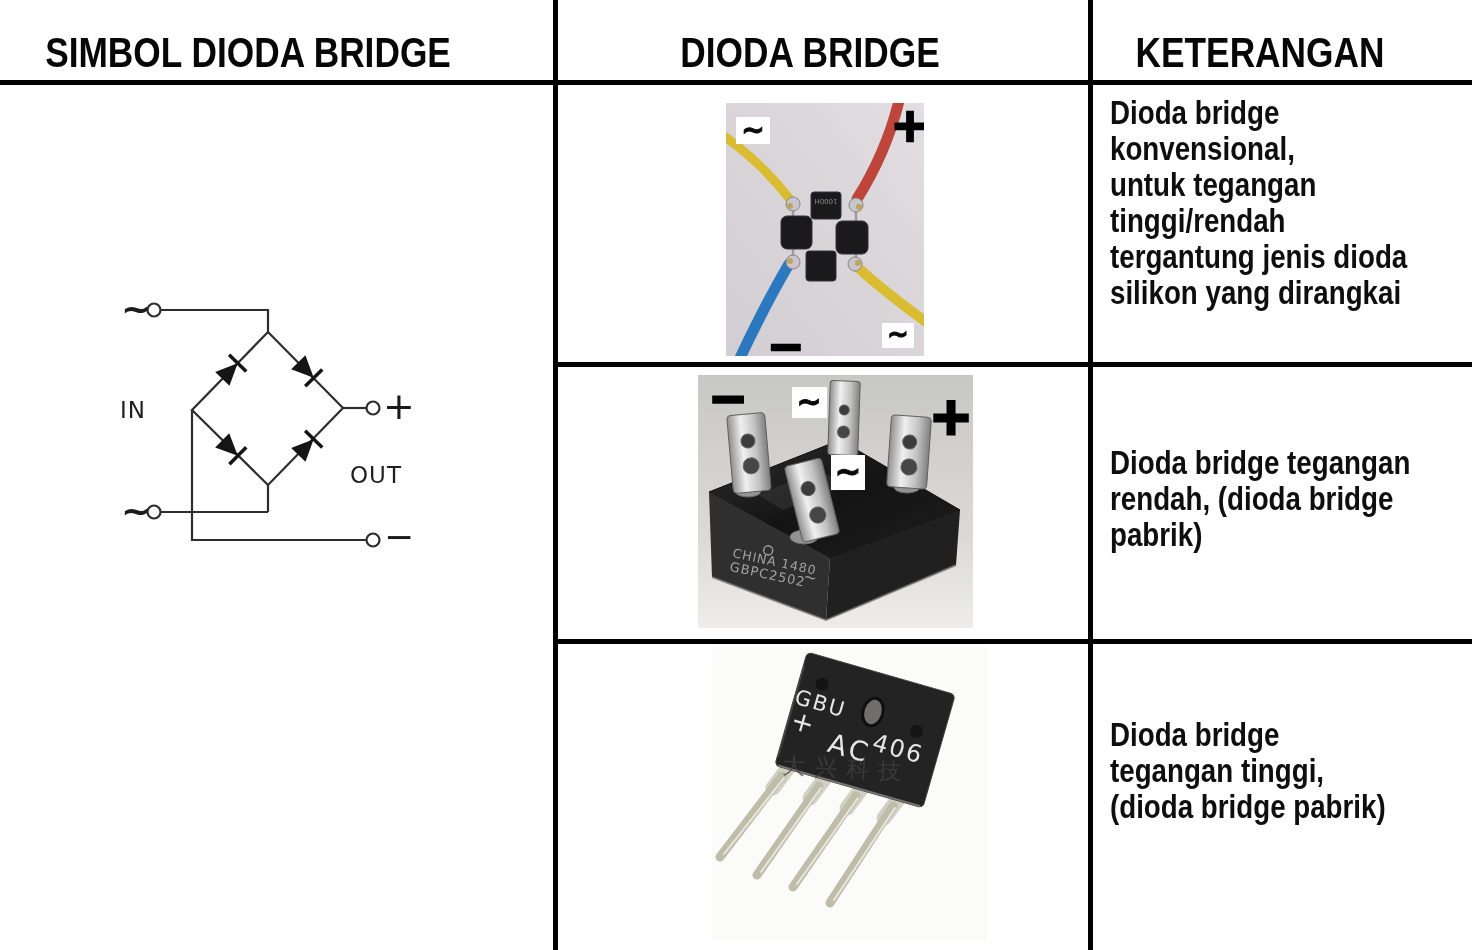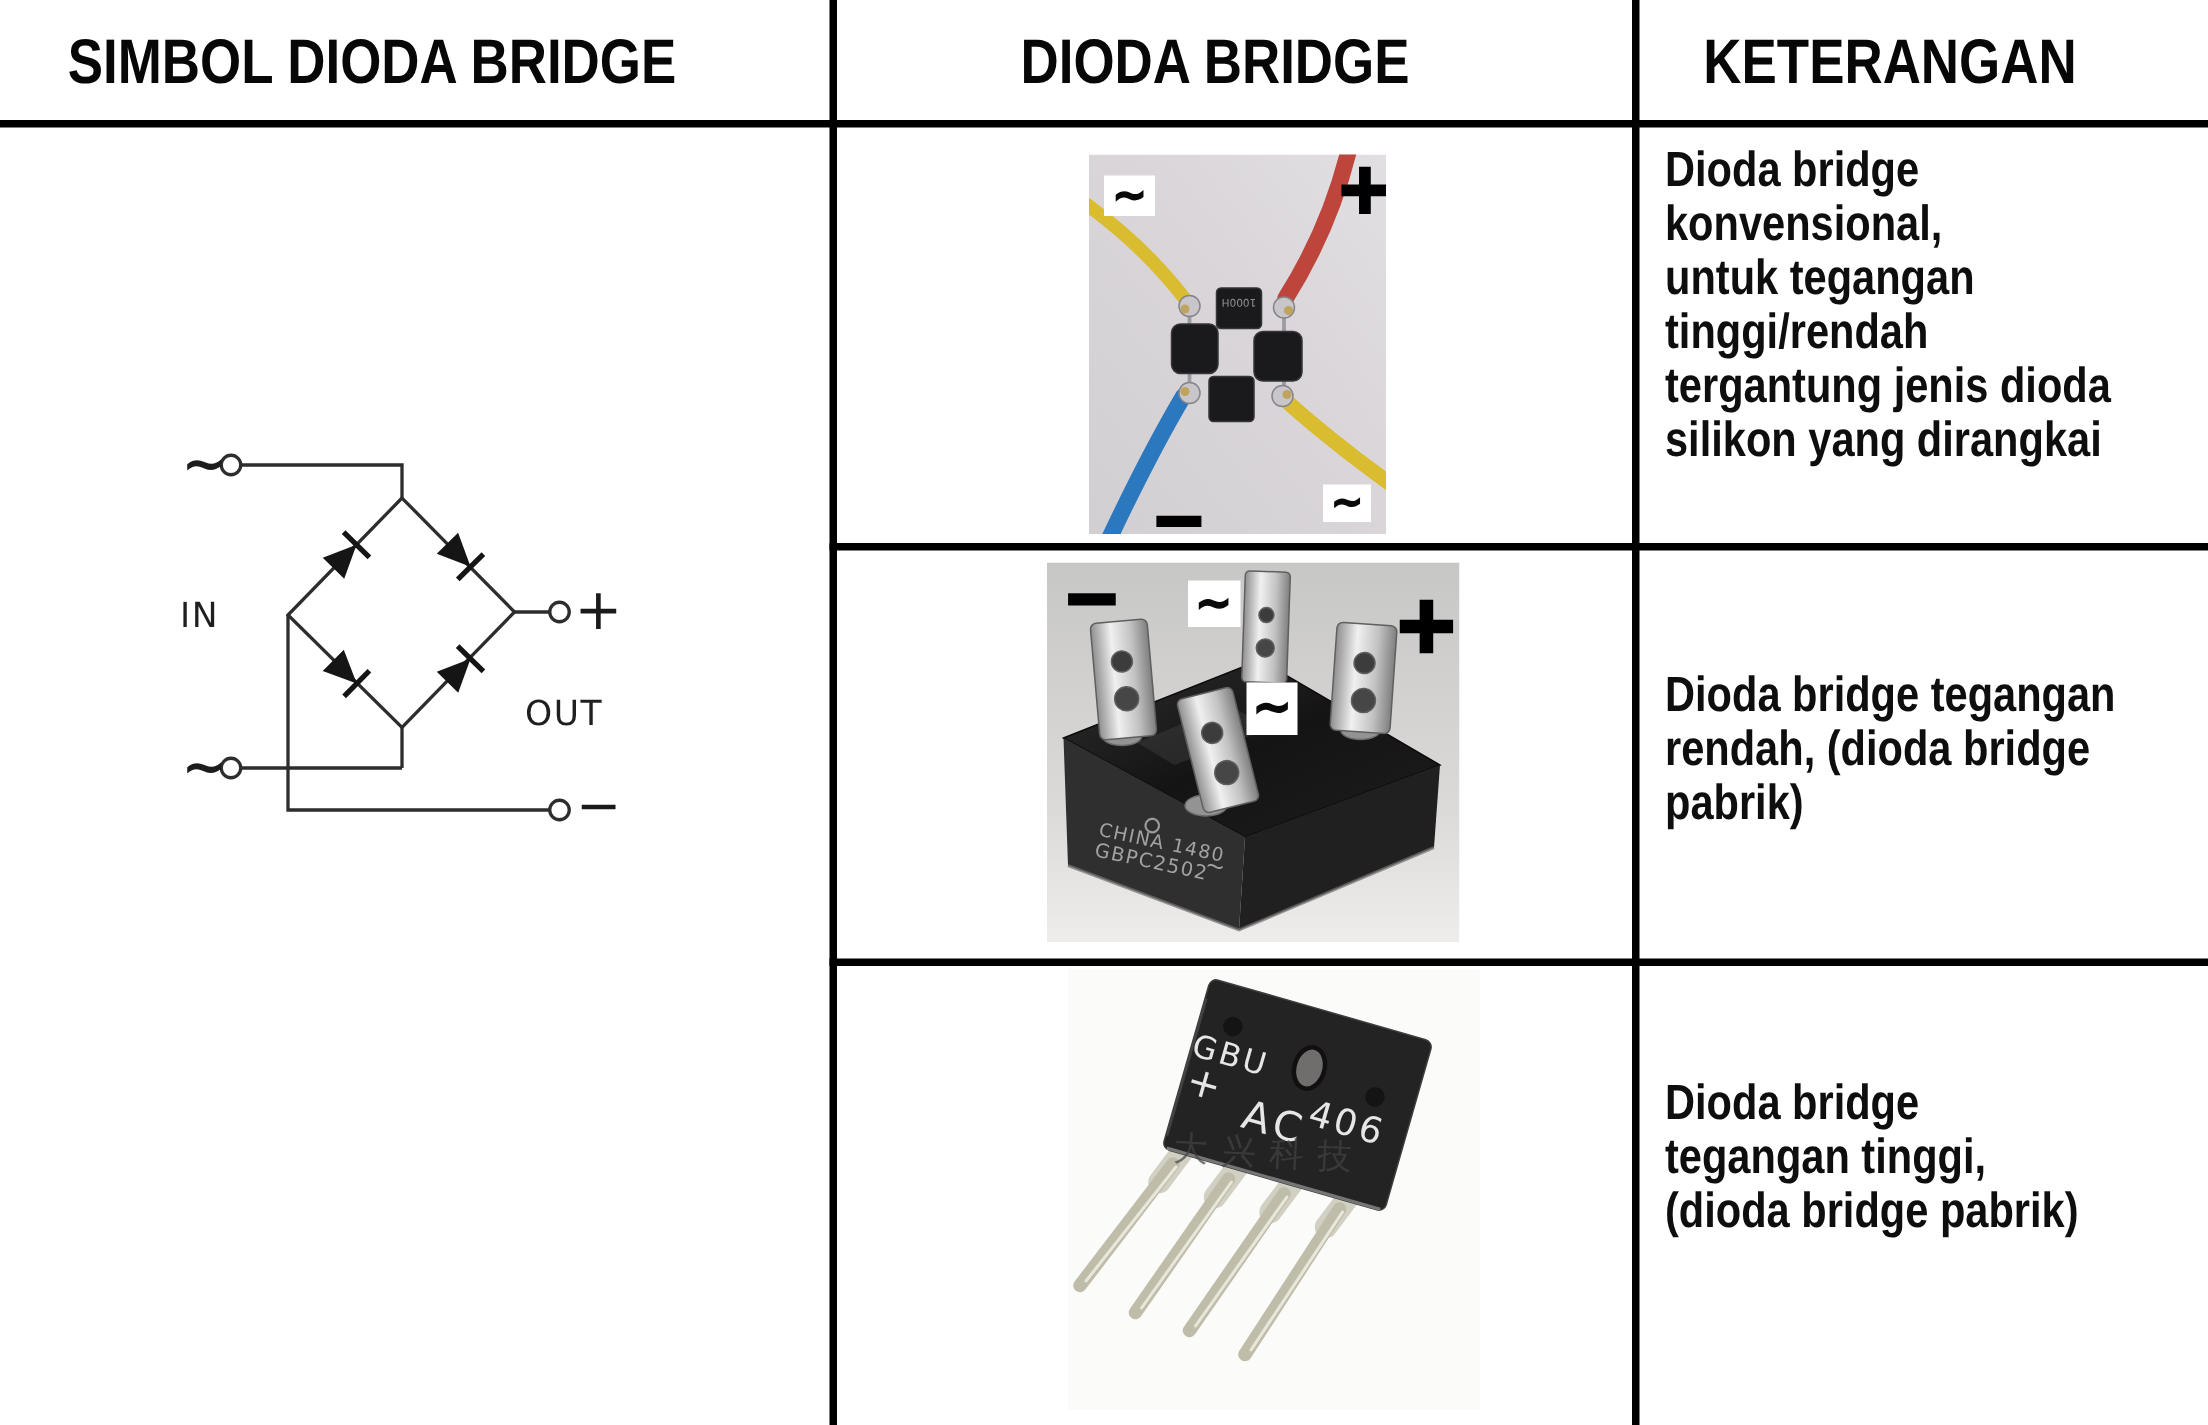--- a/index.html
+++ b/index.html
@@ -1,21 +1,21 @@
 <!DOCTYPE html>
 <html><head>
 <meta charset="utf-8">
 <style>
   html,body{margin:0;padding:0;}
   body{
     width:1472px;height:950px;position:relative;overflow:hidden;
     background:#ffffff;font-family:"Liberation Sans",sans-serif;
   }
   .gridline{position:absolute;background:#000;}
-  .hdr{position:absolute;top:18px;white-space:nowrap;}
+  .hdr{position:absolute;top:30px;white-space:nowrap;}
   .hdr>span{
     display:inline-block;font-weight:bold;font-size:42px;line-height:46px;color:#070707;
     transform:translateX(-50%) scaleX(0.84);
   }
   .ket{
     position:absolute;left:1110px;width:430px;
     font-weight:bold;font-size:33px;line-height:36px;color:#0e0e0e;
     white-space:pre-line;transform:scaleX(0.84);transform-origin:0 0;
   }
   .photo{position:absolute;}

